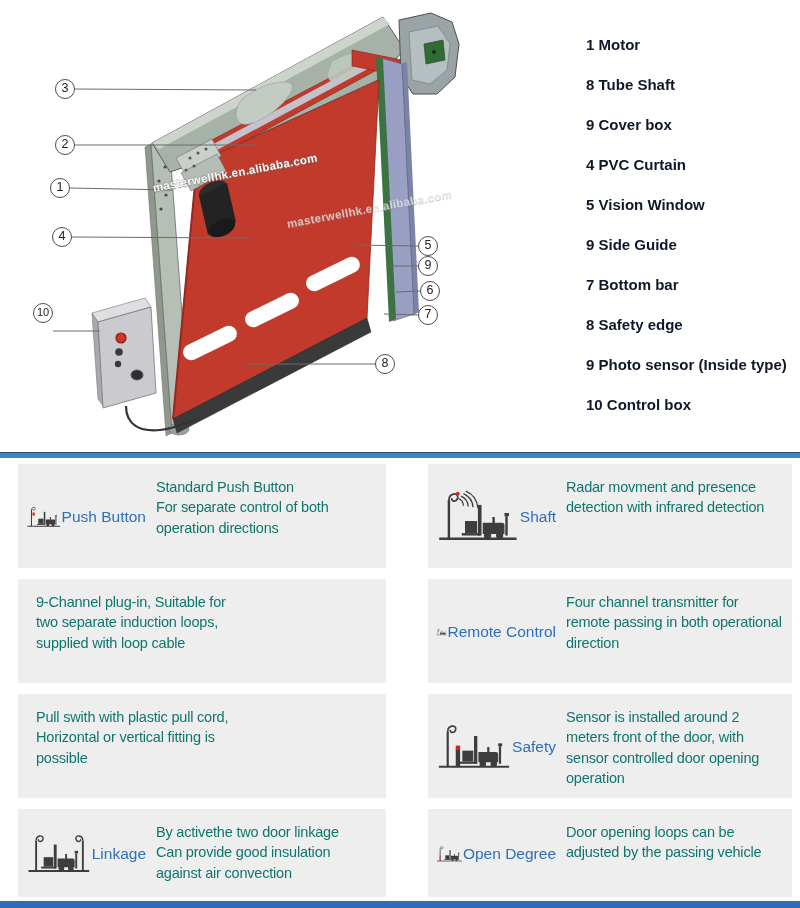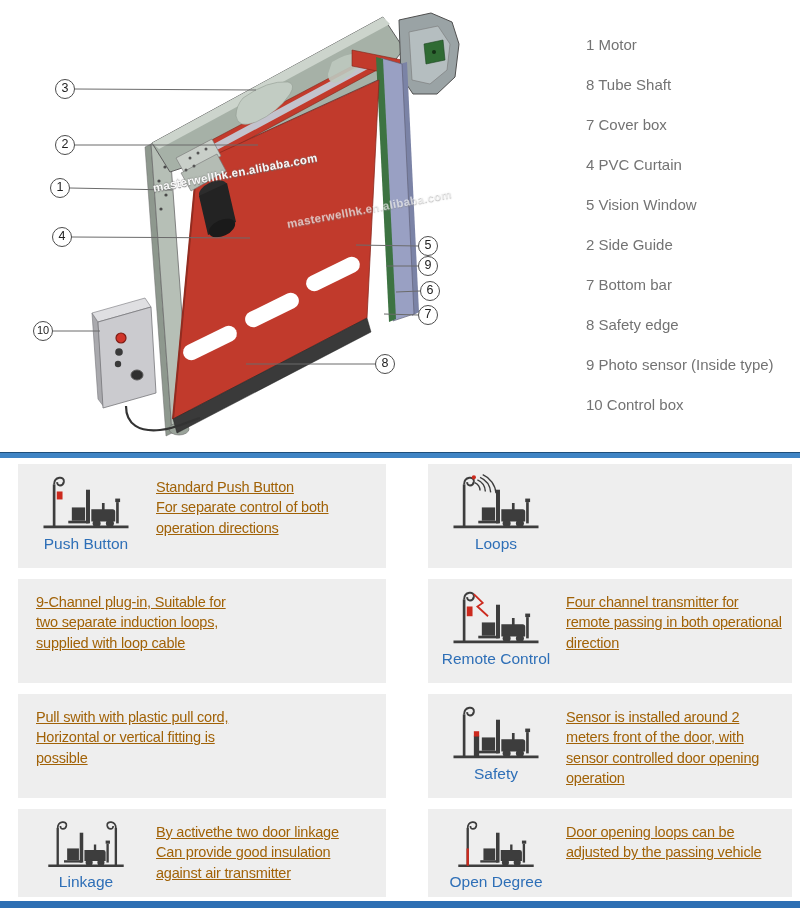--- a/index.html
+++ b/index.html
@@ -6,43 +6,43 @@
   body{
     width:800px;height:908px;background:#ffffff;
     font-family:"Liberation Sans","DejaVu Sans",sans-serif;
     position:relative;overflow:hidden;
   }
   
   .top{position:relative;width:800px;height:452px;background:#fff;}
   .top svg.diagram{position:absolute;left:0;top:0;}
   .legend{position:absolute;left:586px;top:24px;width:210px;}
   .legend .item{height:40px;display:flex;align-items:center;
-    font-size:15px;font-weight:400;color:#737373;white-space:nowrap;text-align:center;}
+    font-size:15px;font-weight:700;color:#0f172a;white-space:nowrap;text-align:center;}
   .callout{position:absolute;width:20px;height:20px;box-sizing:border-box;
     border:1.4px solid #4c4c4c;border-radius:50%;background:#fff;
     font-size:12.5px;line-height:17px;text-align:center;color:#222;}
   .wm{position:absolute;font-size:11.5px;font-weight:700;letter-spacing:.3px;
     white-space:nowrap;transform:rotate(-10.5deg);transform-origin:left center;
     pointer-events:none;}
   .wm1{left:153px;top:182px;color:rgba(255,255,255,.95);
     text-shadow:0 1px 1px rgba(110,110,110,.85),0 -1px 1px rgba(130,130,130,.5);}
   .wm2{left:287px;top:218px;color:rgba(255,255,255,.6);
     text-shadow:0 1px 1px rgba(140,140,140,.55);}
   
   .divider{width:800px;height:5px;background:#3f84c4;border-top:1.5px solid #1e4e7a;}
   
   .features{margin:6px 8px 0 18px;display:grid;
     grid-template-columns:368px 364px;column-gap:42px;
     grid-template-rows:104px 104px 104px 88px;row-gap:11px;}
   .fbox{background:#eeeeee;display:flex;padding:6px 8px;box-sizing:border-box;overflow:hidden;}
-  .iconcol{width:120px;flex-shrink:0;display:flex;flex-direction:column;align-items:center;}
+  .iconcol{width:120px;flex-shrink:0;display:flex;flex-direction:row;align-items:center;}
   .iconcol svg{display:block;margin-top:2px;}
   .flabel{font-size:15.5px;color:#2e6fb7;margin-top:1px;white-space:nowrap;}
   .fdesc{flex:1;padding:7px 2px 0 10px;font-size:14.5px;line-height:1.4;
-    letter-spacing:-0.2px;color:#a16207;white-space:pre-line;text-decoration:underline;}
+    letter-spacing:-0.2px;color:#0f766e;white-space:pre-line;}
   .footerbar{width:800px;height:7px;background:#2d6fb3;margin-top:4px;}
   .ink{fill:#3d3d3d;}
 </style>
 </head>
 <body>
 
 <svg width="0" height="0" style="position:absolute" aria-hidden="true">
   <defs>
     <g id="g-pole">
       <path d="M16,62 V14" stroke="#3d3d3d" stroke-width="3" fill="none"></path>
@@ -149,34 +149,34 @@
     </g>
   </svg>
 
   <div class="wm wm1">masterwellhk.en.alibaba.com</div>
   <div class="wm wm2">masterwellhk.en.alibaba.com</div>
 
   <div class="callout" style="left:55px;top:79px">3</div>
   <div class="callout" style="left:55px;top:135px">2</div>
   <div class="callout" style="left:50px;top:178px">1</div>
   <div class="callout" style="left:52px;top:227px">4</div>
-  <div class="callout" style="left:33px;top:321px;font-size:11px">10</div>
+  <div class="callout" style="left:33px;top:303px;font-size:11px">10</div>
   <div class="callout" style="left:418px;top:236px">5</div>
   <div class="callout" style="left:418px;top:256px">9</div>
   <div class="callout" style="left:420px;top:281px">6</div>
   <div class="callout" style="left:418px;top:305px">7</div>
   <div class="callout" style="left:375px;top:354px">8</div>
 
   <div class="legend">
     <div class="item">1 Motor</div>
     <div class="item">8 Tube Shaft</div>
-    <div class="item">7 Cover box</div>
+    <div class="item">9 Cover box</div>
     <div class="item">4 PVC Curtain</div>
     <div class="item">5 Vision Window</div>
-    <div class="item">2 Side Guide</div>
+    <div class="item">9 Side Guide</div>
     <div class="item">7 Bottom bar</div>
     <div class="item">8 Safety edge</div>
     <div class="item">9 Photo sensor (Inside type)</div>
     <div class="item">10 Control box</div>
   </div>
 </div>
 
 <div class="divider"></div>
 
 <div class="features">
@@ -203,22 +203,24 @@
         <use href="#g-pole"></use>
           <use href="#g-truck"></use>
         <circle cx="27" cy="6" r="2.4" fill="#cc2a1e"></circle>
         <g stroke="#3d3d3d" stroke-width="1.6" fill="none">
           <path d="M28,12 a10,10 0 0 1 6,9"></path>
           <path d="M31,9 a15,15 0 0 1 9,13"></path>
           <path d="M34,6 a20,20 0 0 1 12,17"></path>
           <path d="M37,3 a25,25 0 0 1 15,21"></path>
         </g>
       </svg>
-      <div class="flabel">Loops</div>
-    </div>
+      <div class="flabel">Shaft</div>
+    </div>
+    <div class="fdesc">Radar movment and presence
+detection with infrared detection</div>
   </div>
 
   <div class="fbox">
     <div class="fdesc">9-Channel plug-in, Suitable for
 two separate induction loops,
 supplied with loop cable</div>
   </div>
 
   <div class="fbox">
     <div class="iconcol">
@@ -267,21 +269,21 @@
         <g transform="translate(-8,0)">
             <use href="#g-truck"></use>
           </g>
         <path d="M90,62 V14" stroke="#3d3d3d" stroke-width="3" fill="none"></path>
         <path d="M90,14 C90,5 78,4 79,11 C80,16.5 87,16.5 86.5,11.5" stroke="#3d3d3d" stroke-width="2.2" fill="none"></path>
       </svg>
       <div class="flabel">Linkage</div>
     </div>
     <div class="fdesc">By activethe two door linkage
 Can provide good insulation
-against air transmitter</div>
+against air convection</div>
   </div>
 
   <div class="fbox">
     <div class="iconcol">
       <svg width="100" height="62" viewBox="0 0 104 70">
         <path d="M4,62 H100" stroke="#3d3d3d" stroke-width="3"></path>
         <use href="#g-pole"></use>
           <use href="#g-truck"></use>
         <line x1="16" y1="40" x2="16" y2="62" stroke="#cc2a1e" stroke-width="3"></line>
       </svg>

